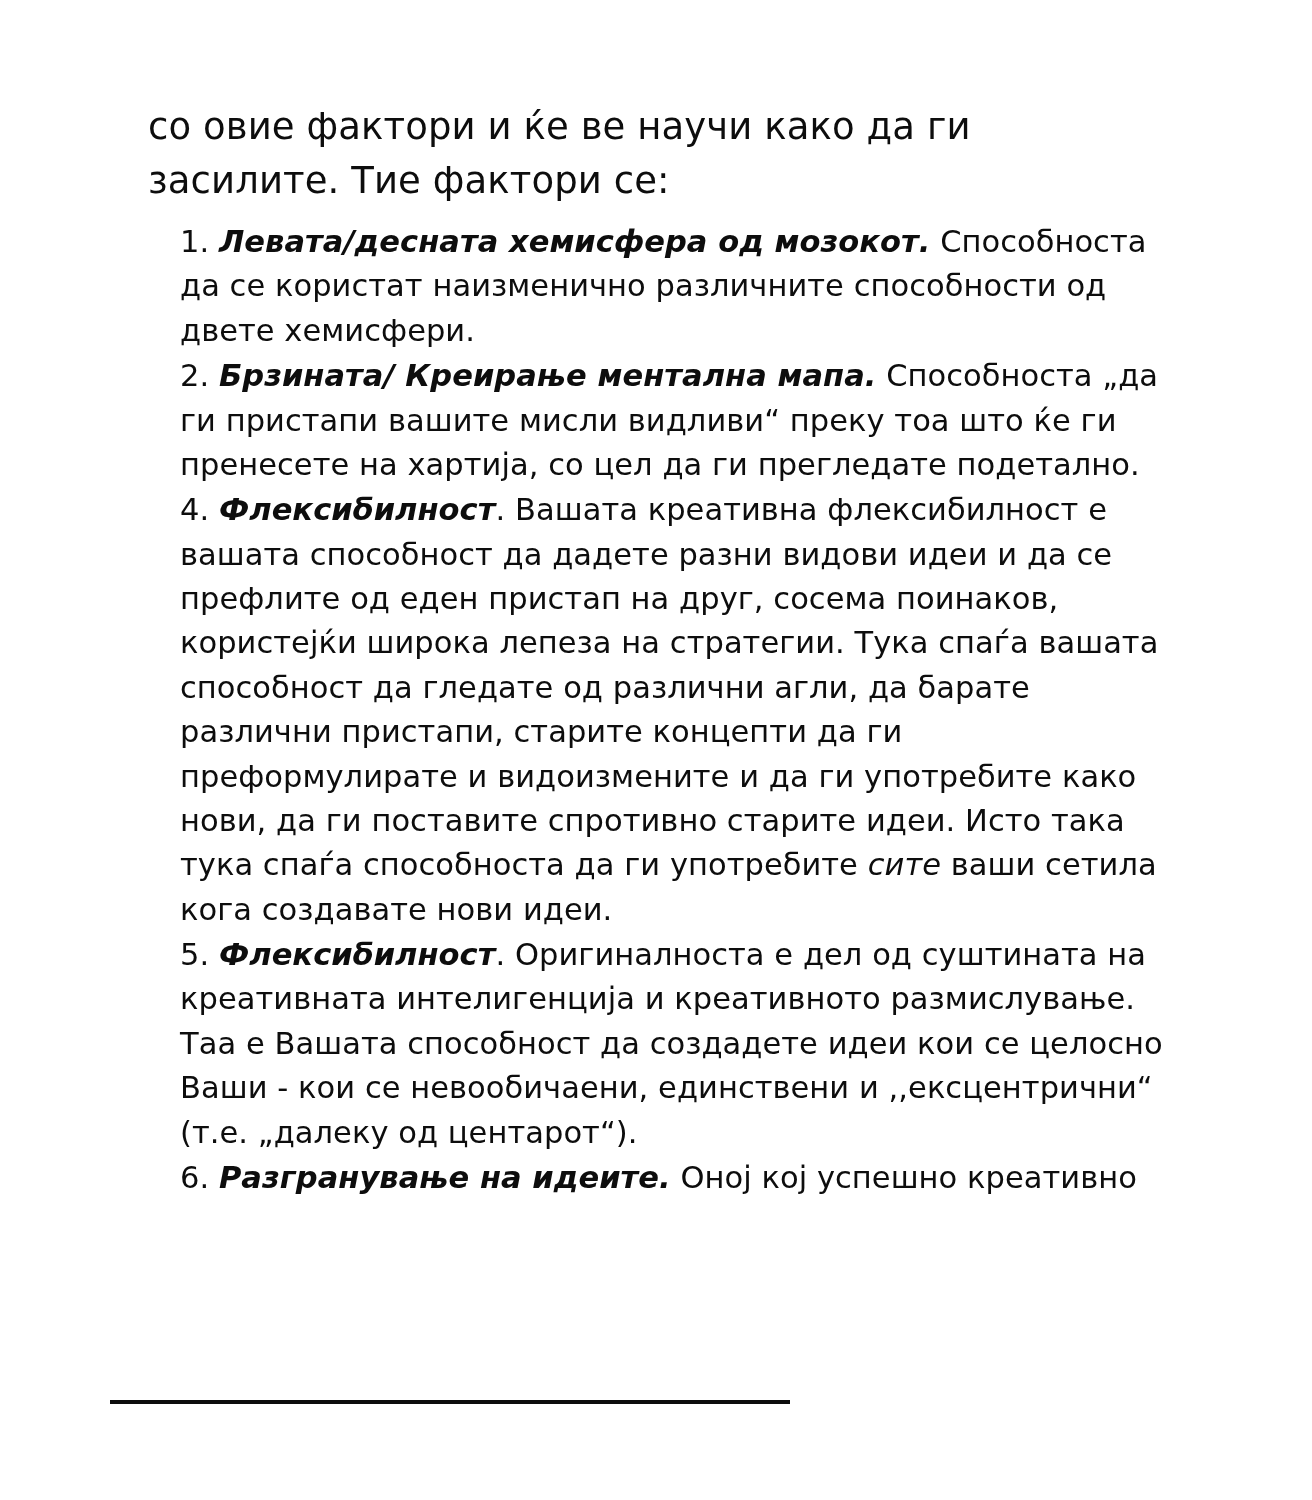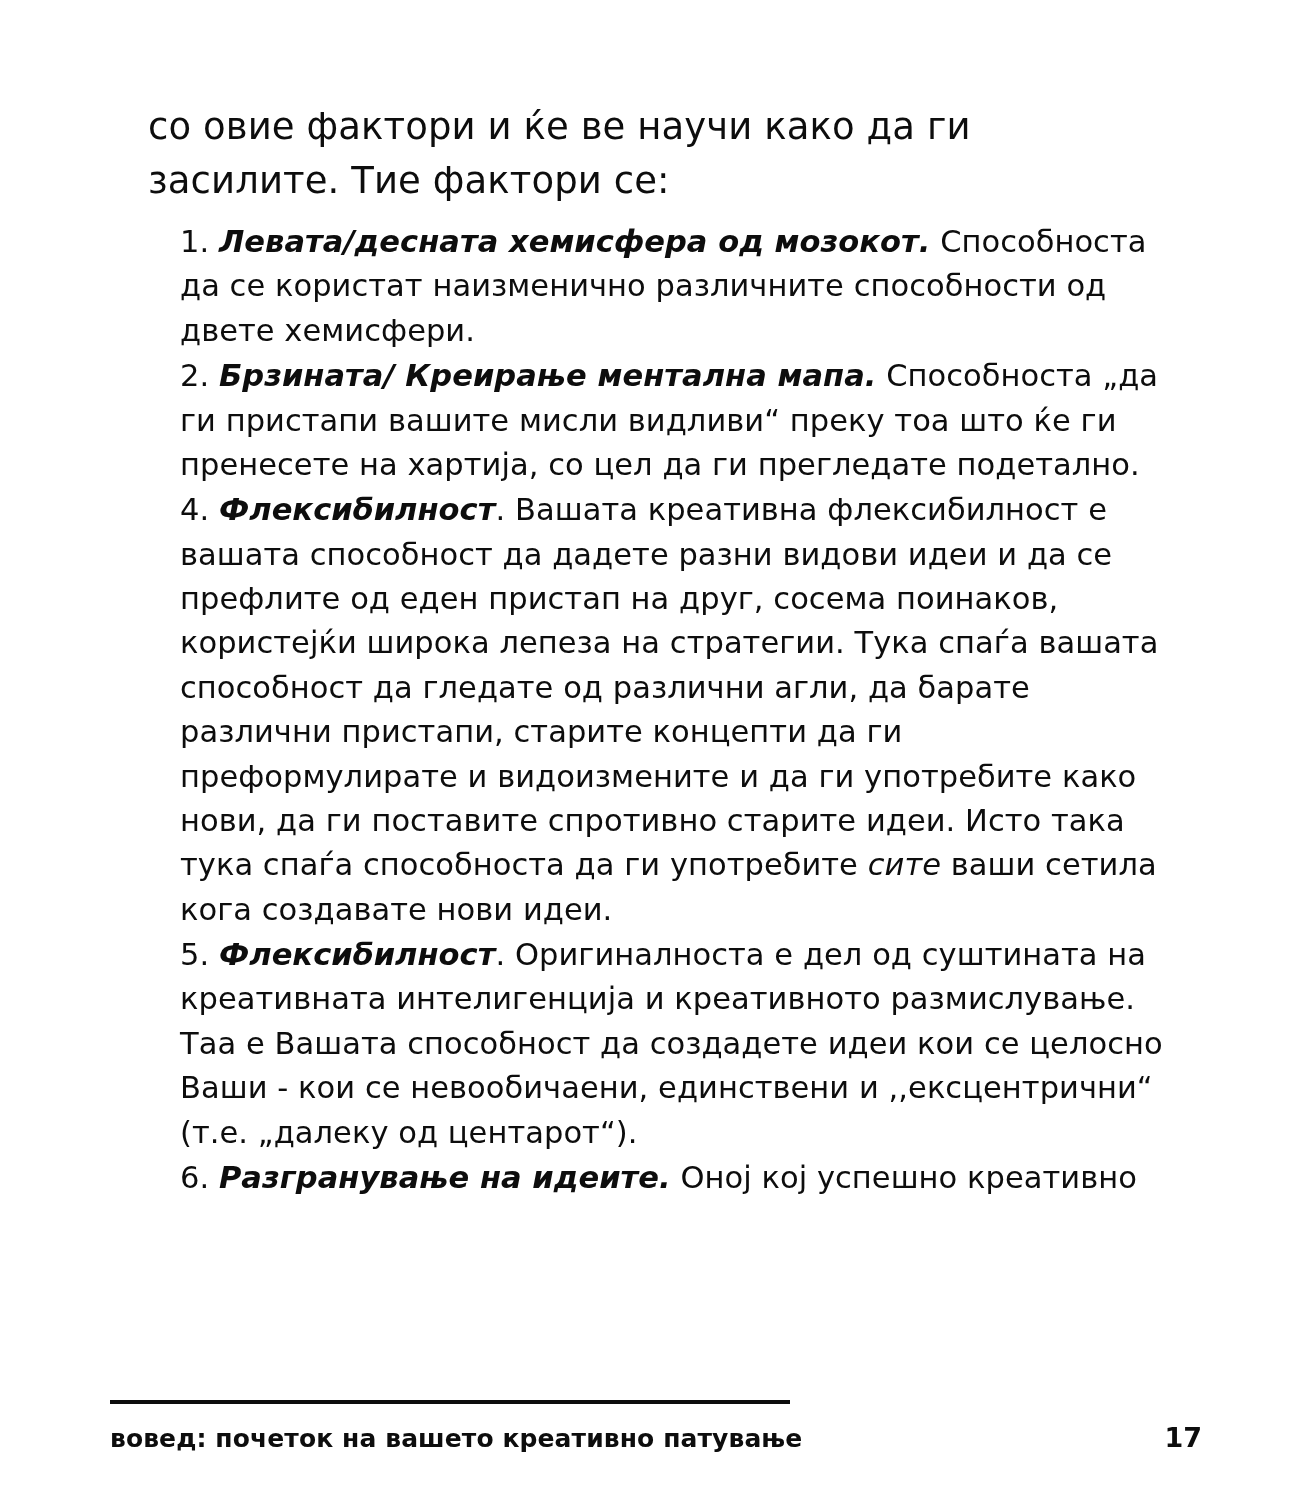--- a/index.html
+++ b/index.html
@@ -123,17 +123,13 @@
     <li class="list-item">
       <span class="num">6.</span>
       <span class="lead">Разгранување на идеите.</span><span class="body"> Оној кој успешно креативно</span>
     </li>
 
   </ul>
 </div>
 
 <div class="footer">
   <div class="footer-rule"></div>
-  <div class="footer-row">
-    <span class="footer-text">вовед: почеток на вашето креативно патување</span>
-    <span class="page-number">17</span>
-  </div>
 </div>
 
 </body></html>

